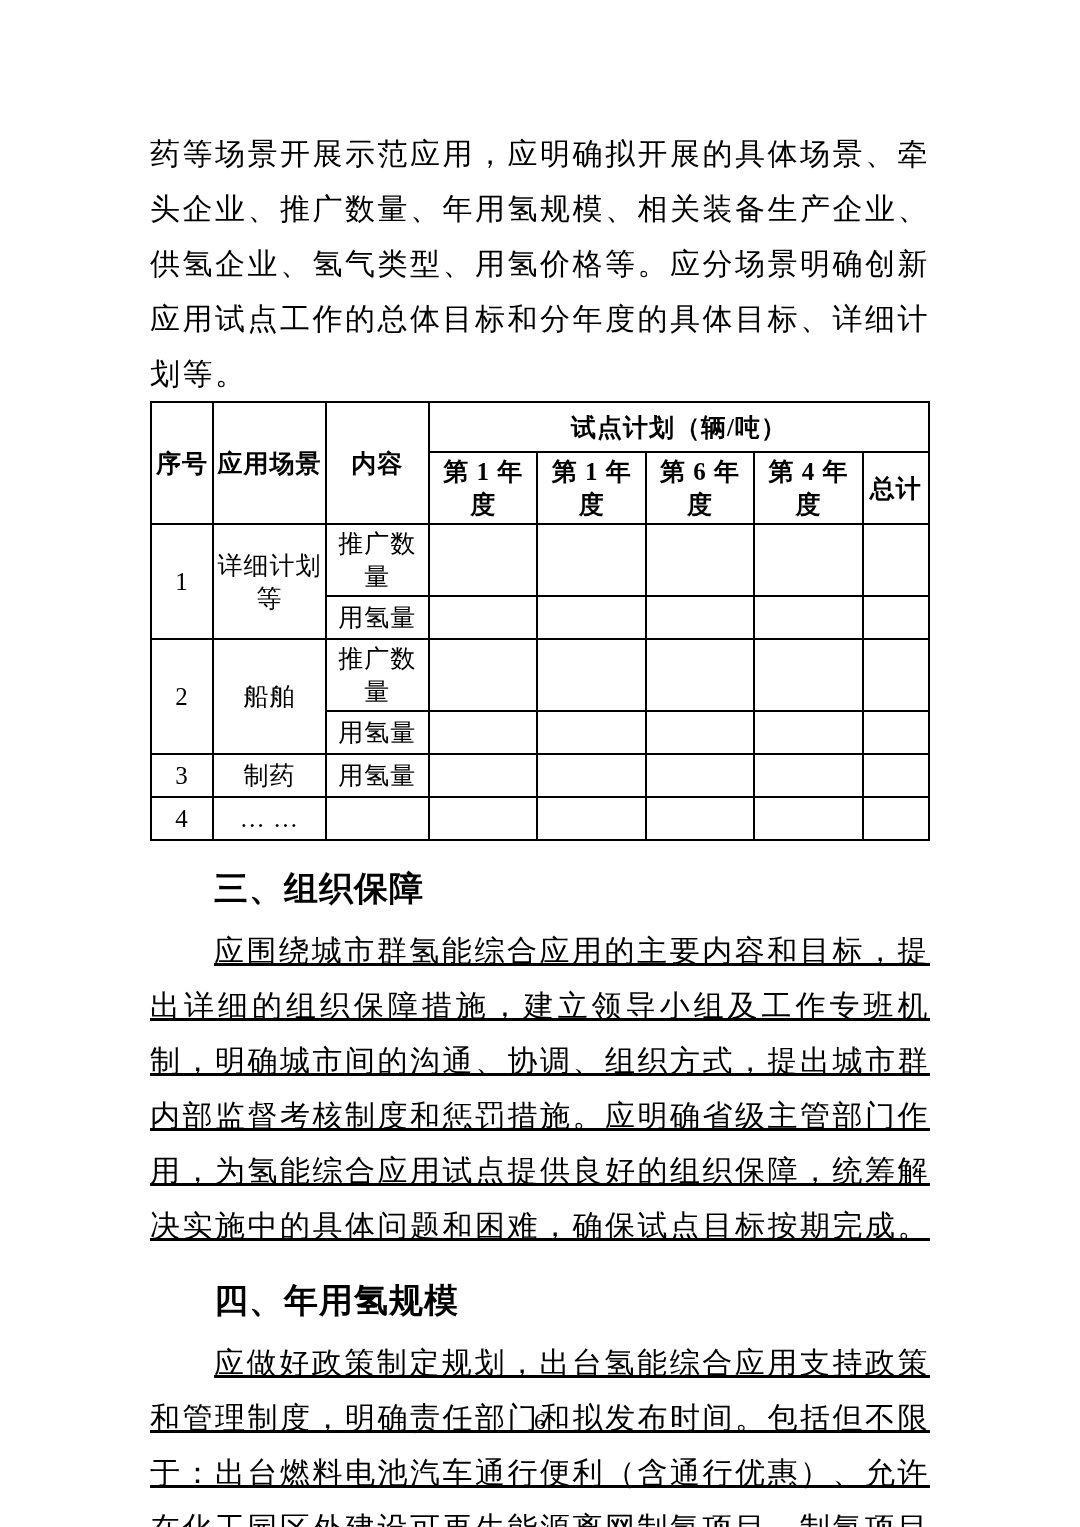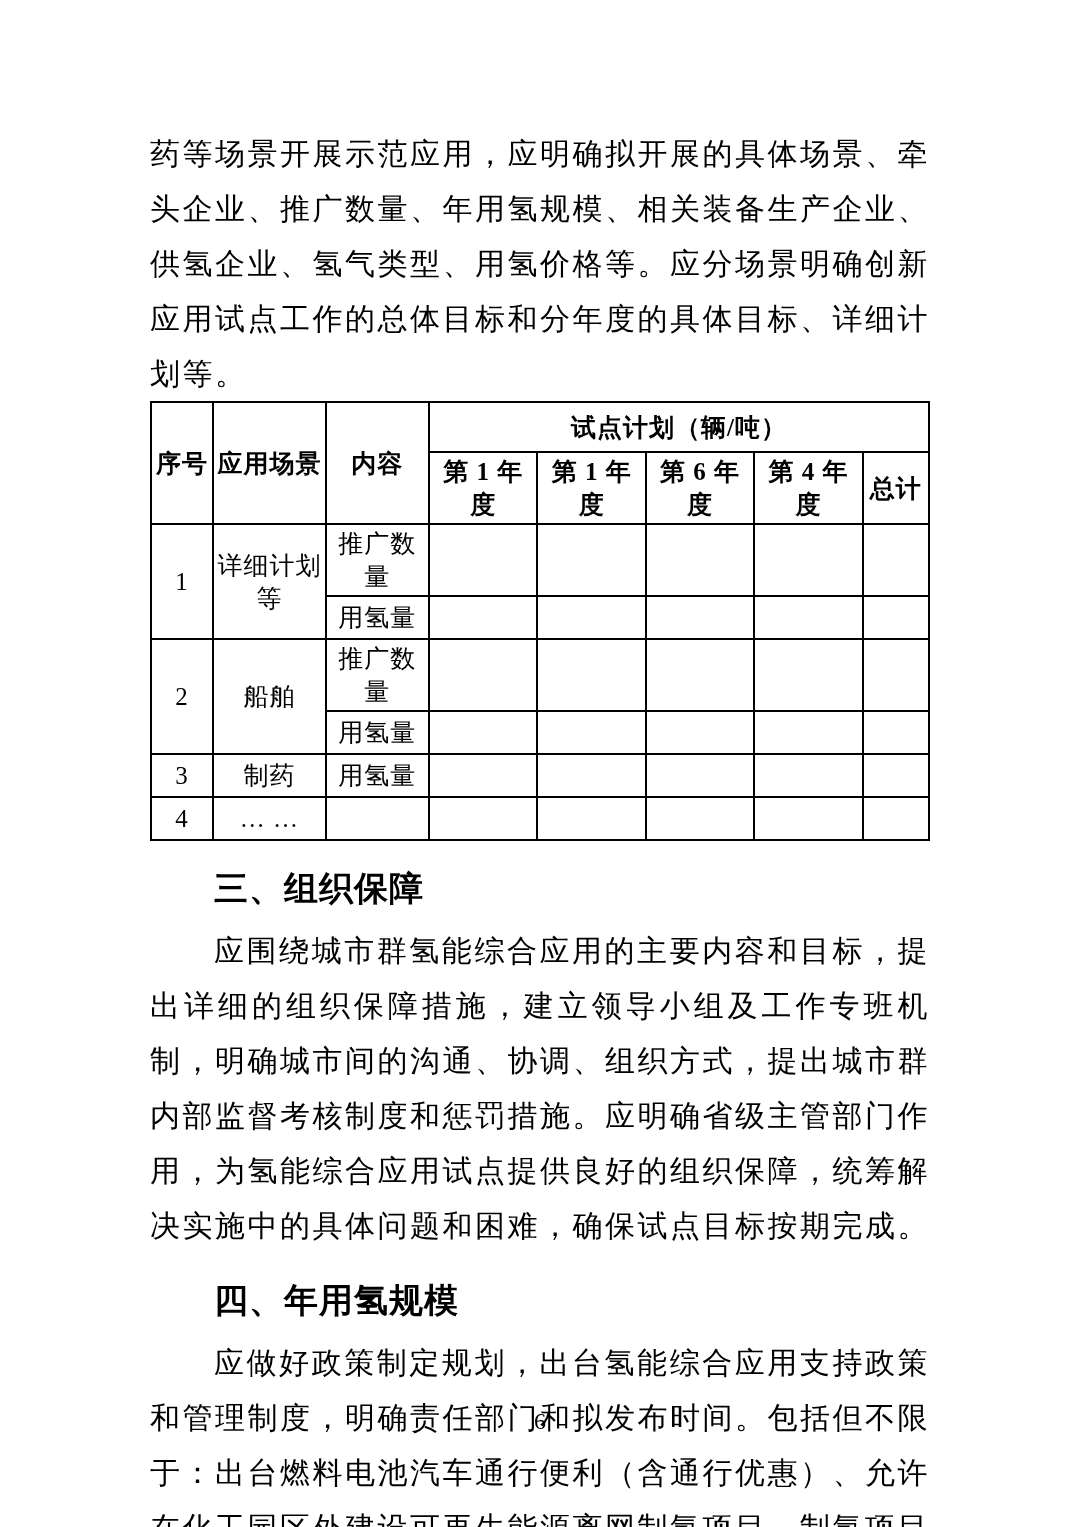--- a/index.html
+++ b/index.html
@@ -18,21 +18,21 @@
     height: 1388px;
     padding: 126px 150px 0 150px;
   }
   .body-text {
     font-size: 30px;
     line-height: 55px;
     letter-spacing: 2.5px;
     text-align: justify;
     text-justify: inter-character;
   }
-  .body-text.indent { text-indent: 64px; }
+  .body-text.indent { text-indent: 64px; text-decoration: underline; }
   .table-title {
     font-family: "Liberation Sans", "DejaVu Sans", sans-serif;
     font-weight: bold;
     font-size: 29px;
     text-align: center;
     letter-spacing: 1px;
     margin: 12px 0 14px 0;
     line-height: 40px;
   }
   table.plan-table {

